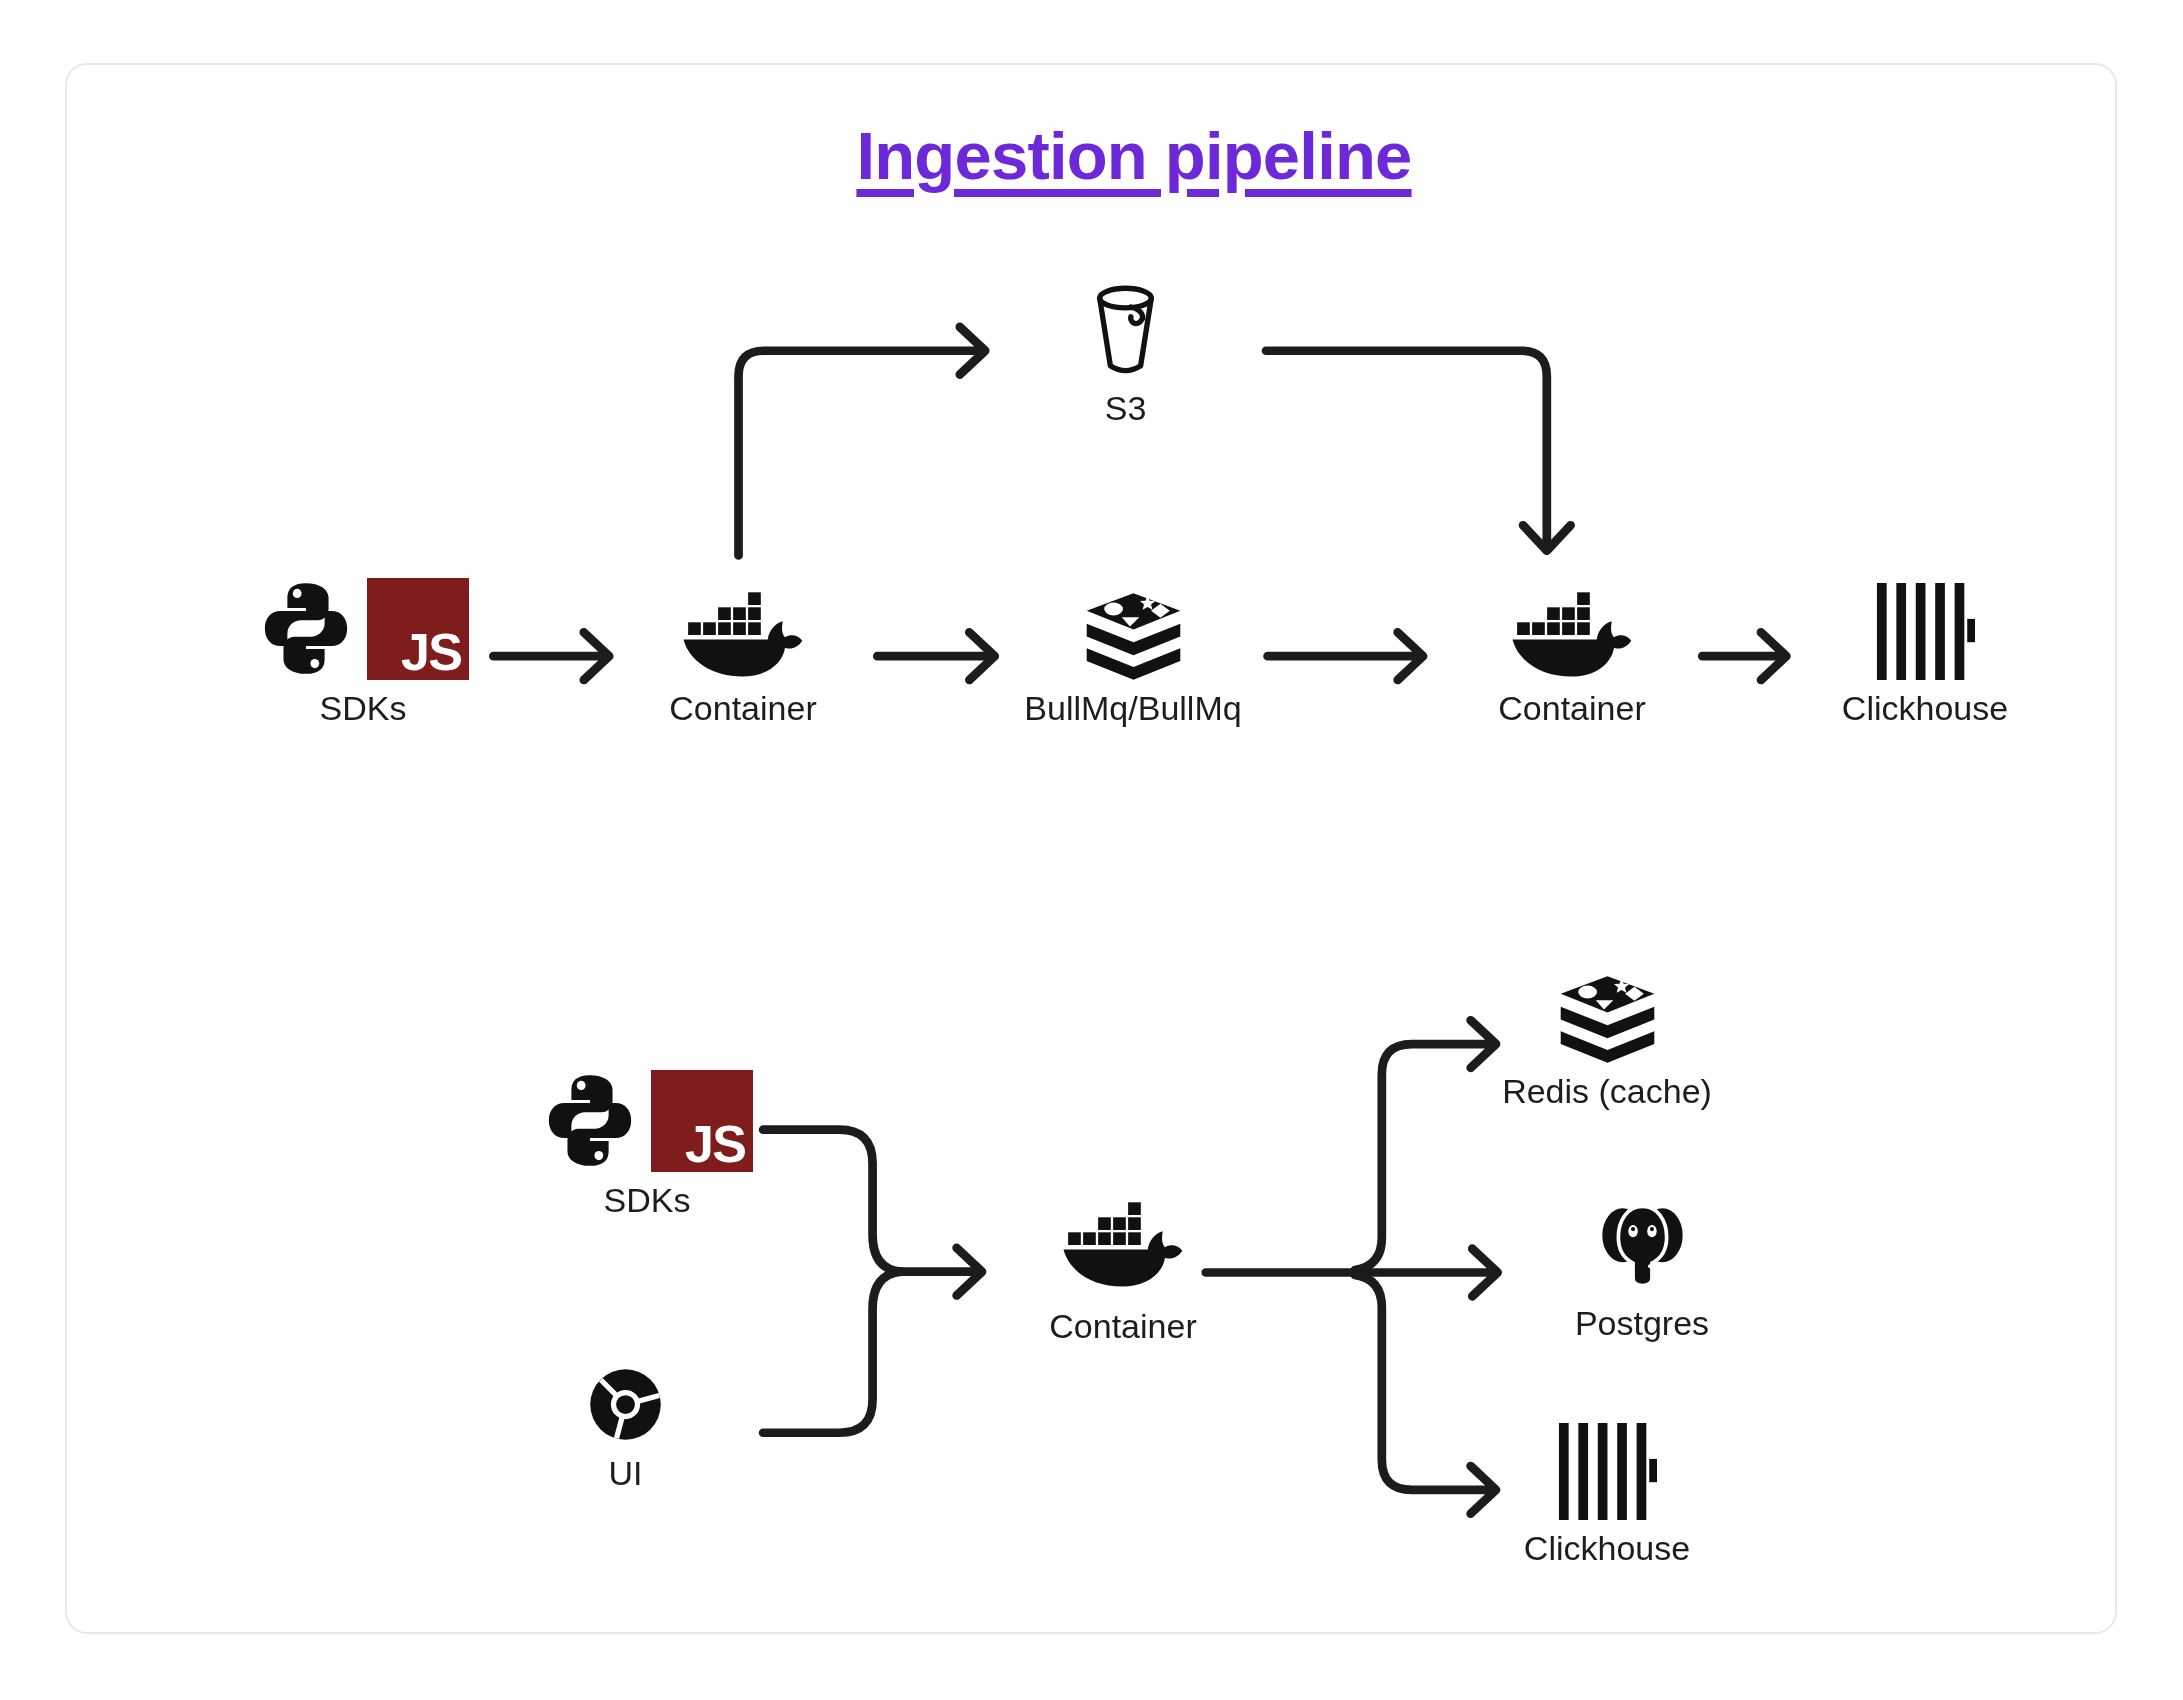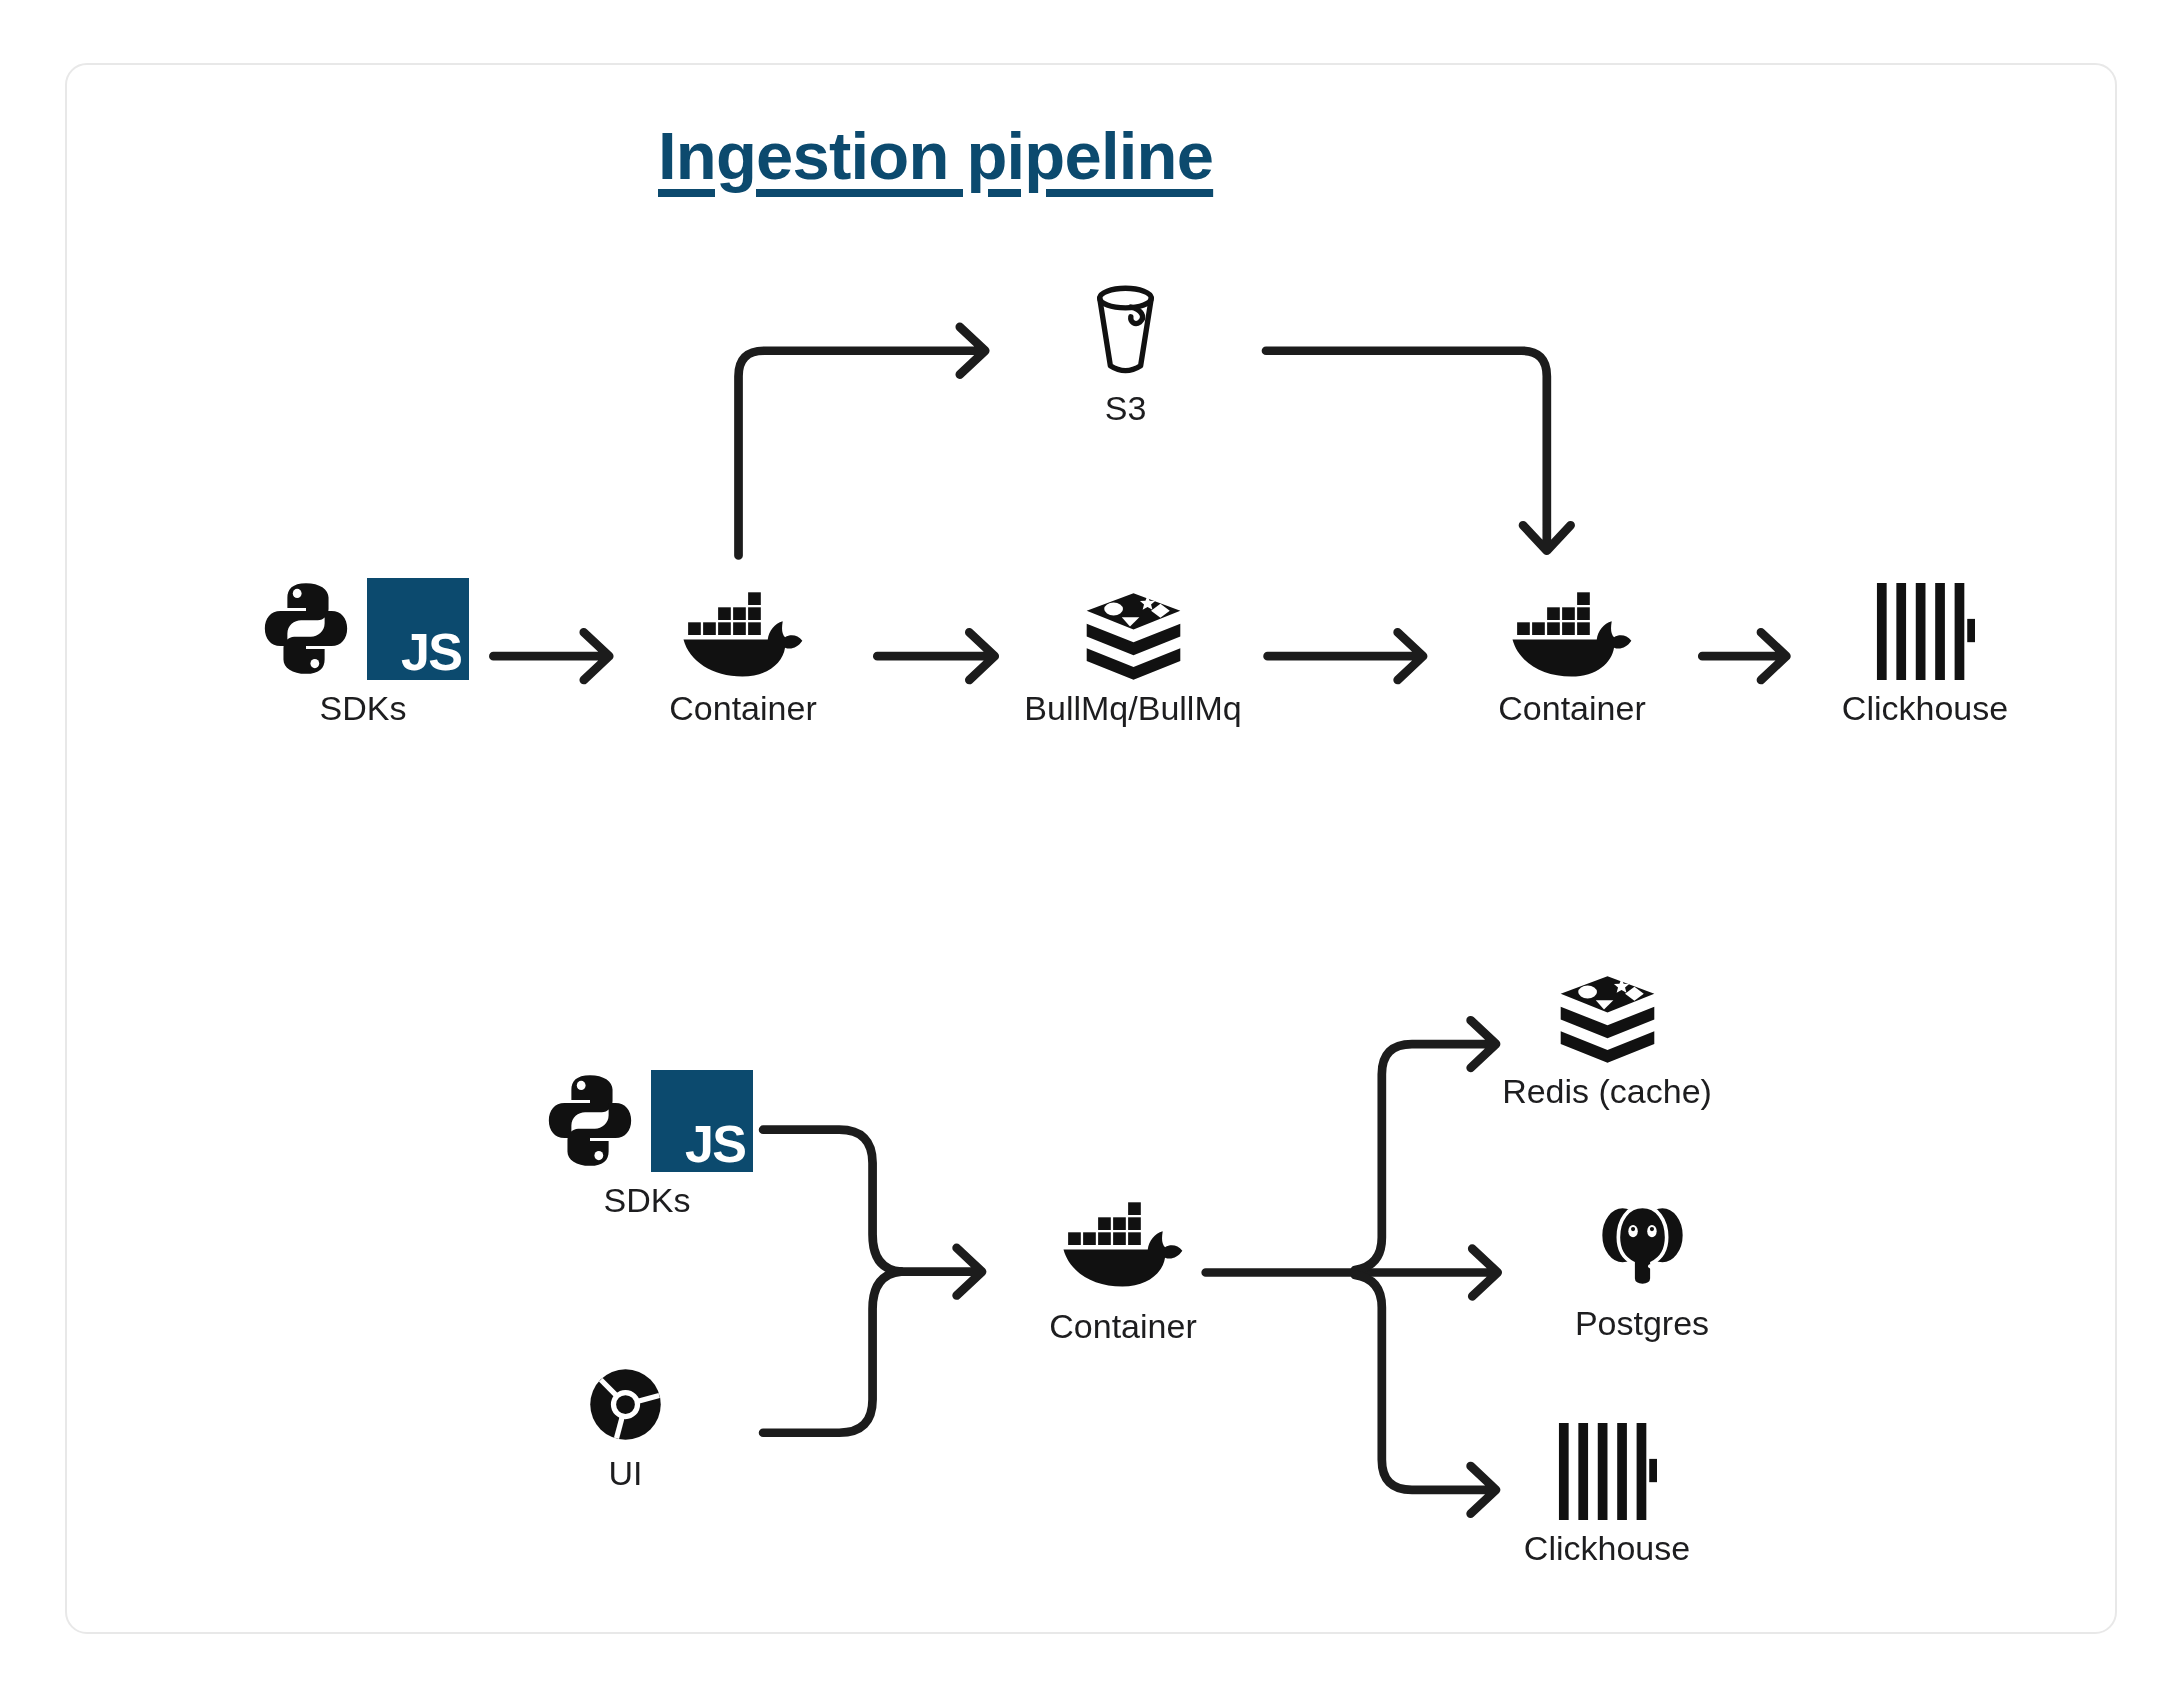--- a/index.html
+++ b/index.html
@@ -8,35 +8,35 @@
     font-family:"Liberation Sans", sans-serif;color:#1c1c1c;
     position:relative;overflow:hidden;
   }
   .card{
     position:absolute;left:65px;top:63px;width:2052px;height:1571px;
     background:#ffffff;border:2.4px solid #e8e8e8;border-radius:22px;
     box-sizing:border-box;
   }
   .stage{position:absolute;left:0;top:0;width:2183px;height:1701px;}
   .section-title{
-    position:absolute;width:952px;text-align:left;
-    font-size:67px;font-weight:700;color:#0c4a6e;letter-spacing:-0.8px;
+    position:absolute;width:952px;text-align:center;
+    font-size:67px;font-weight:700;color:#6d28d9;letter-spacing:-0.8px;
     text-decoration:underline;text-decoration-thickness:8px;text-underline-offset:9.5px;
   }
   #title-ingestion{left:658px;top:117px;}
   #title-reading{left:658px;top:811px;}
   .node{position:absolute;text-align:center;}
   .icon-box{display:flex;align-items:flex-end;justify-content:center;gap:12.7px;}
   .node .label{
     margin-top:9.5px;font-size:34px;color:#1d1d1f;line-height:1.1;white-space:nowrap;
   }
   .wires{position:absolute;left:0;top:0;}
   .wires path{stroke:#1c1c1c;stroke-width:11;fill:none;stroke-linecap:round;stroke-linejoin:round;}
   .js-badge{
-    position:relative;background:#0c4a6e;width:102px;height:102px;
+    position:relative;background:#7f1d1d;width:102px;height:102px;
   }
   .js-badge .js-text{
     position:absolute;right:8px;bottom:1.6px;color:#ffffff;
     font-size:52px;font-weight:700;line-height:1;letter-spacing:-1.6px;
   }
   svg{display:block;}
 </style>
 </head>
 <body>
 

